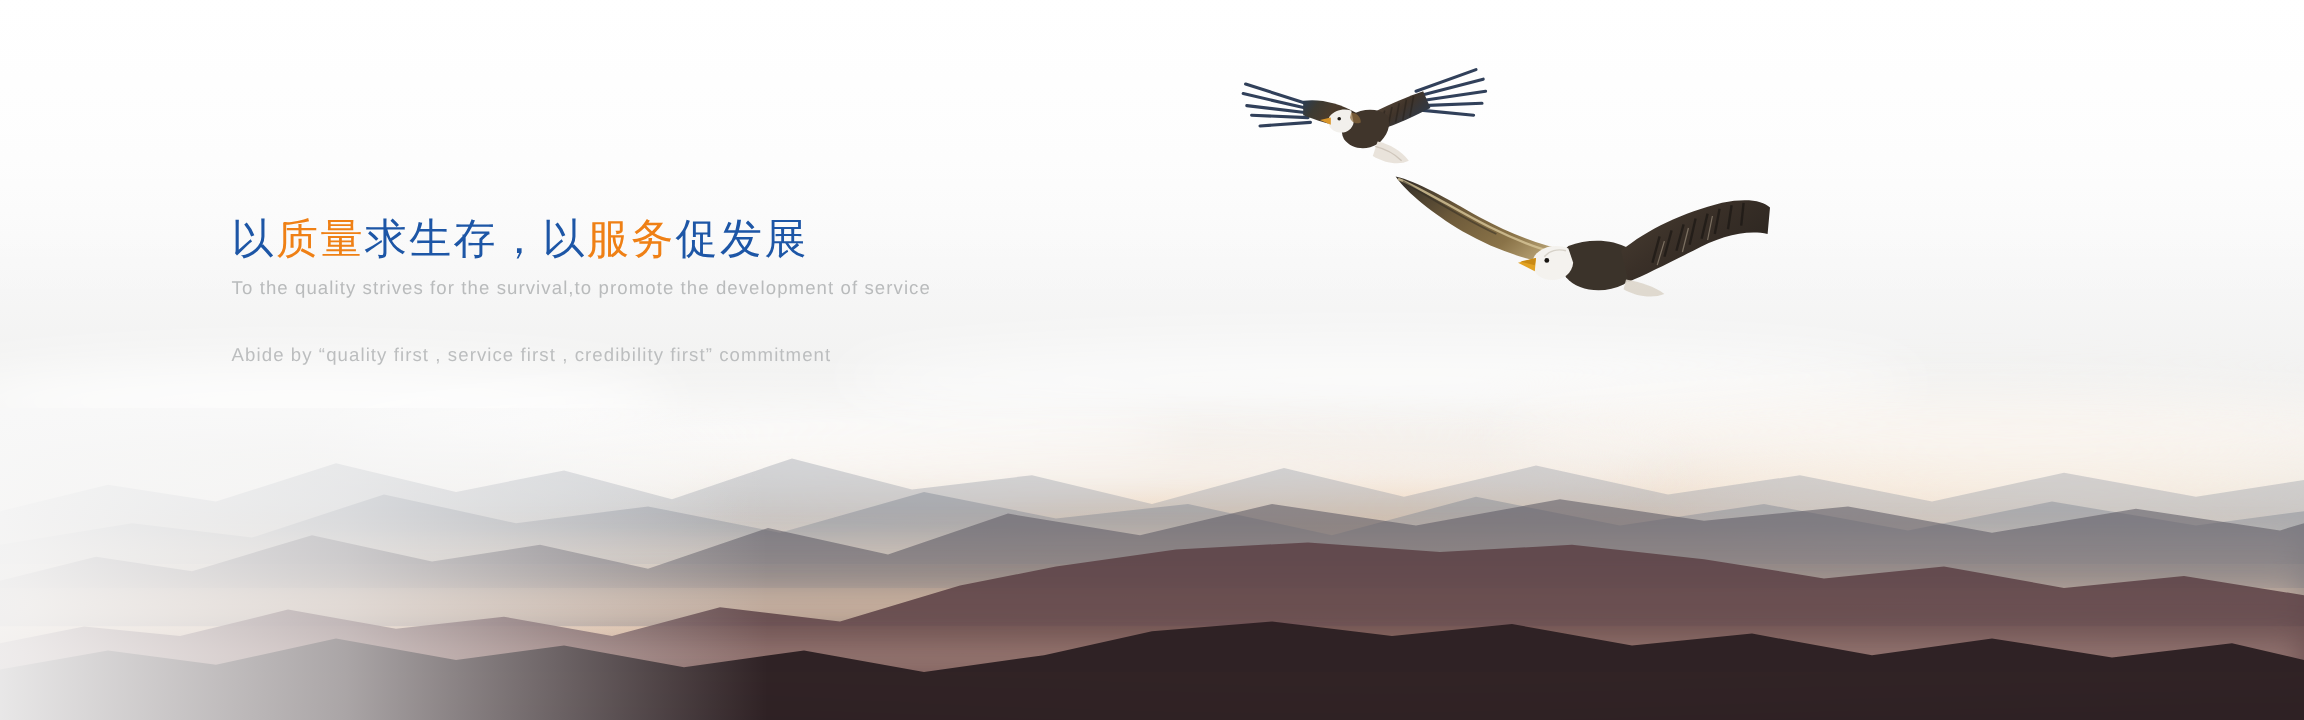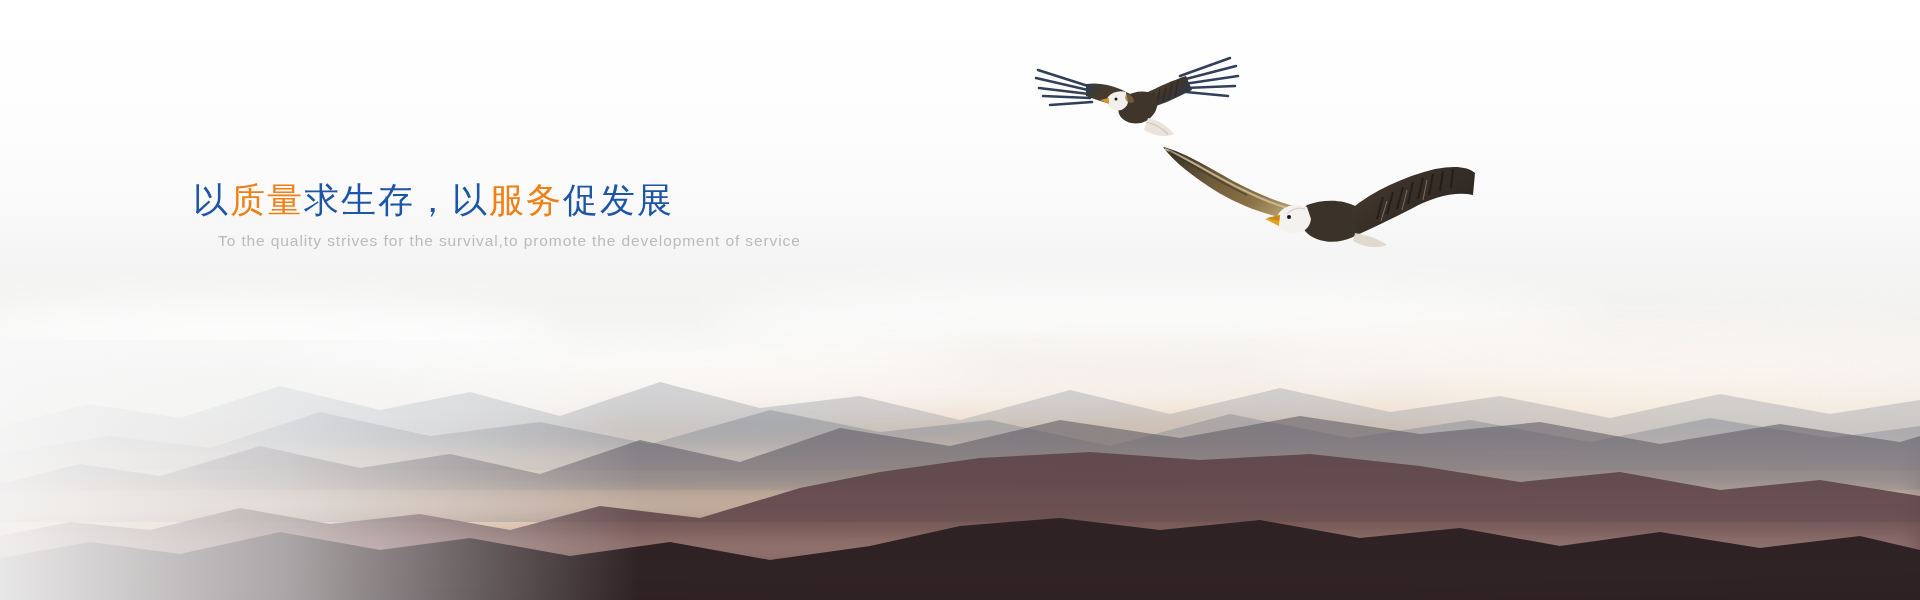--- a/index.html
+++ b/index.html
@@ -132,21 +132,20 @@
     white-space: nowrap;
   }
   .headline .accent { color: #ef8015; }
   .sub {
     margin-top: 9px;
     font-size: 15.5px;
     letter-spacing: 0.9px;
     color: #b9bbbc;
     font-weight: 400;
     white-space: nowrap;
-    margin-left: 25px;
   }
   .line-gap { height: 30px; }
   .headline-2 {
     font-size: 34px;
     line-height: 1.28;
     letter-spacing: 2px;
     font-weight: 400;
     color: #27508f;
     white-space: nowrap;
   }
@@ -325,16 +324,17 @@
 
     <div class="headline">
       <span>以</span><span class="accent">质量</span><span>求生存，以</span><span class="accent">服务</span><span>促发展</span>
     </div>
 
     <div class="sub">To the quality strives for the survival,to promote the development of service</div>
 
     <div class="line-gap"></div>
 
 
+    <div class="sub-2">Abide by “quality first , service first , credibility first” commitment</div>
 
   </div>
 
 </div>
 
 </body></html>

